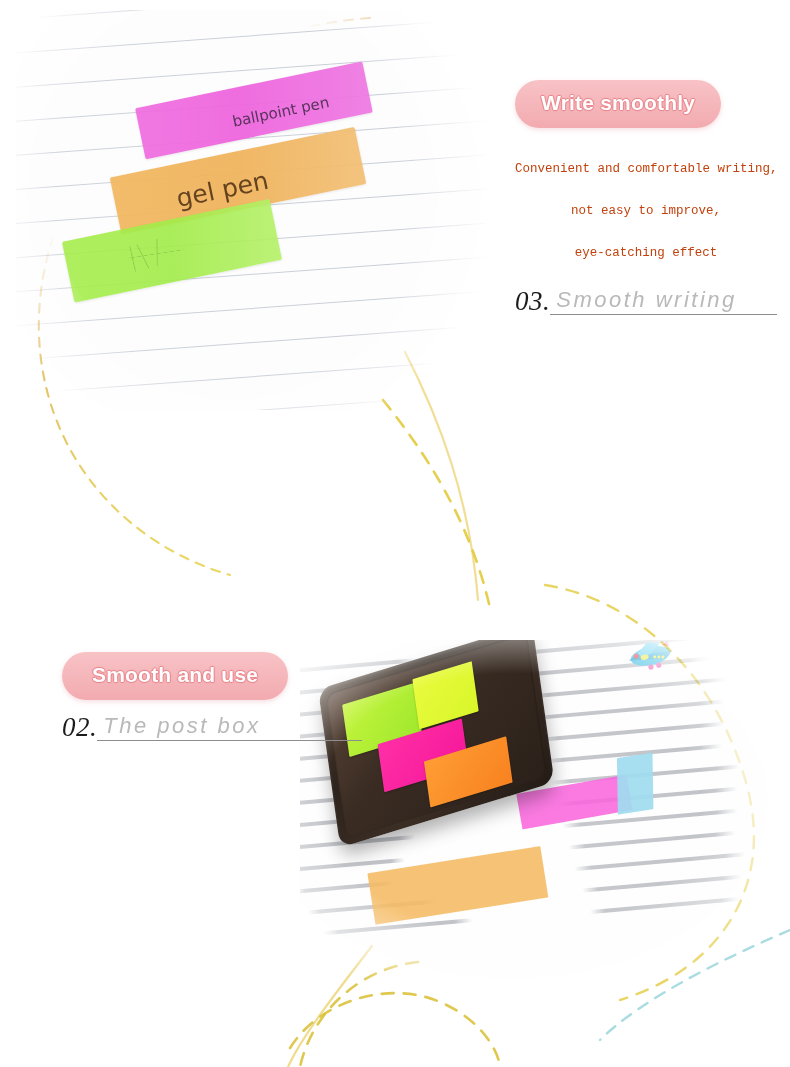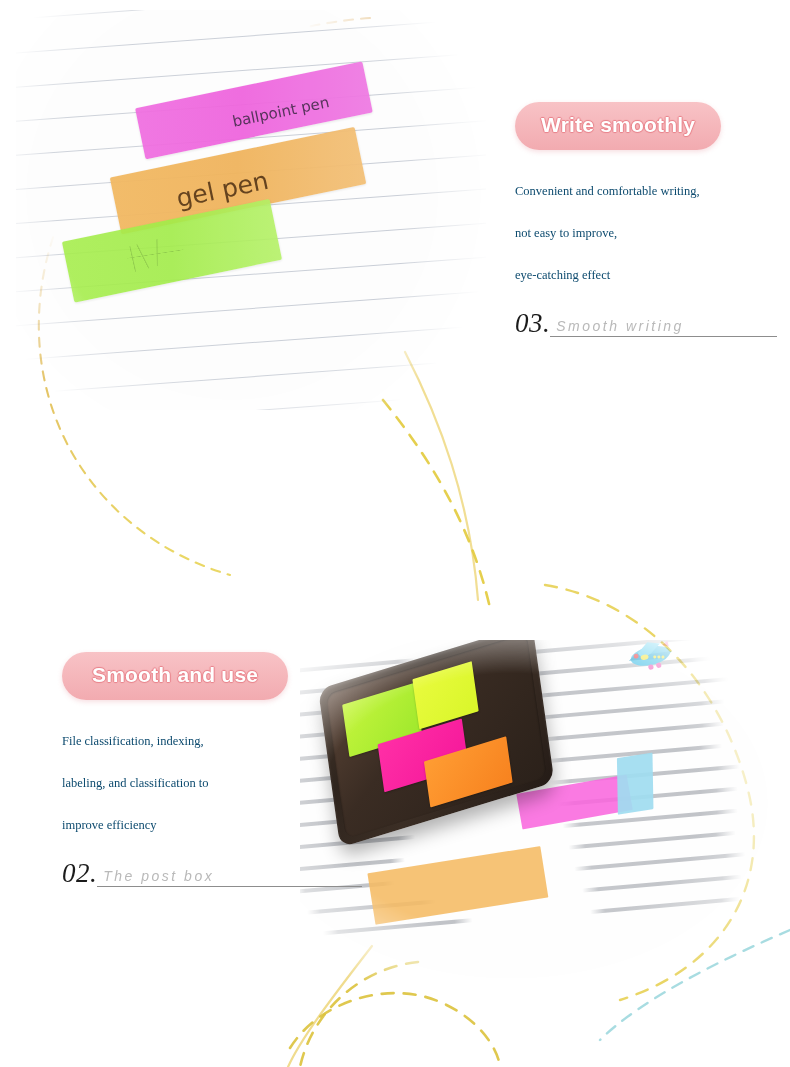--- a/index.html
+++ b/index.html
@@ -125,39 +125,40 @@
     padding:11px 30px 13px 30px;
     color:#ffffff;
     font-size:21px;font-weight:bold;letter-spacing:.2px;
     text-shadow:0 0 1px #e9848c, 1px 0 1px #e9848c, 0 1px 1px #e9848c, -1px 0 1px #e9848c, 0 -1px 1px #e9848c;
     box-shadow:0 2px 5px rgba(228,150,158,.30);
     white-space:nowrap;
   }
   .lines{margin-top:34px;}
   .lines p{
     margin:0 0 27px 0;
-    font-size:12.5px;color:#0c4a6e;line-height:1.2;
-    font-family:Liberation Serif, serif;
+    font-size:12.5px;color:#c2410c;line-height:1.2;
+    font-family:Liberation Mono, monospace;
     white-space:nowrap;
+    text-align:center;
   }
   .numline{display:flex;align-items:flex-end;margin-top:14px;}
   .numline .num{
     font-size:27px;font-style:italic;color:#1b1b1b;
     font-family:"Liberation Serif","DejaVu Serif",serif;
     letter-spacing:.5px;line-height:1;
   }
   .numline .lbl{
-    font-size:14px;font-style:italic;color:#b9b9b9;
+    font-size:22px;font-style:italic;color:#b9b9b9;
     letter-spacing:2.5px;line-height:1;
     padding:0 4px 3px 6px;
     border-bottom:1.6px solid #8d8d8d;
     flex:1;white-space:nowrap;
   }
 
-  #sec1{left:515px;top:102px;width:262px;}
+  #sec1{left:515px;top:80px;width:262px;}
   #sec2{left:62px;top:652px;width:300px;}
   #sec1 .pill{padding-left:26px;padding-right:26px;}
 </style>
 </head>
 <body>
 
 <div class="page">
 
   <svg class="decor" viewBox="0 0 790 1067" preserveAspectRatio="none">
 
@@ -222,25 +223,20 @@
       <p>eye-catching effect</p>
     </div>
     <div class="numline">
       <div class="num">03.</div>
       <div class="lbl">Smooth writing</div>
     </div>
   </div>
 
   <div class="block" id="sec2">
     <div class="pill">Smooth and use</div>
-    <div class="lines">
-      <p>File classification, indexing,</p>
-      <p>labeling, and classification to</p>
-      <p>improve efficiency</p>
-    </div>
     <div class="numline">
       <div class="num">02.</div>
       <div class="lbl">The post box</div>
     </div>
   </div>
 
   <div class="photo-bot">
     <div class="doc">
 
       <div class="txtline" style="left:10px;  top:28px;  width:150px;"></div>

